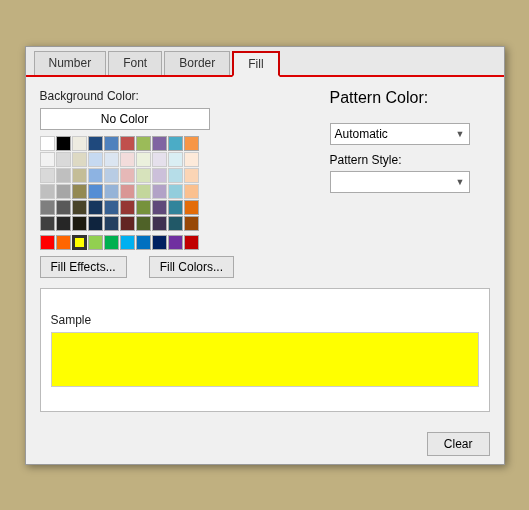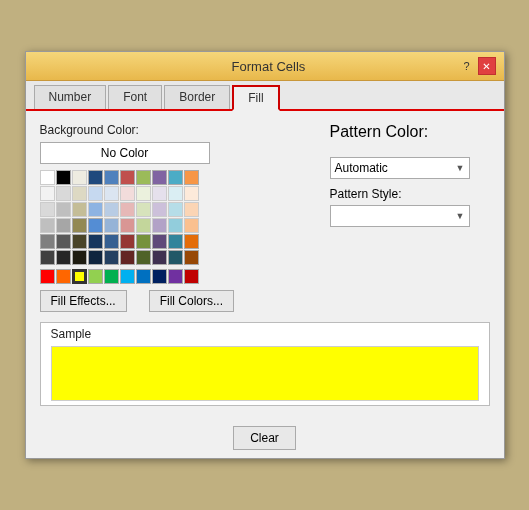--- a/index.html
+++ b/index.html
@@ -166,68 +166,59 @@
       font-size: 9px;
       color: #555;
     }
     .pattern-style-label {
       font-size: 12px;
       margin-bottom: 4px;
     }
     .sample-section {
       margin-top: 10px;
       border: 1px solid #bbb;
-      padding: 4px 10px;
+      padding: 24px 10px;
       background: white;
     }
     .sample-label {
       font-size: 12px;
       color: #222;
       margin-bottom: 5px;
     }
     .sample-box {
       width: 100%;
       height: 55px;
       background: yellow;
       border: 1px solid #ccc;
     }
     .footer {
       display: flex;
       justify-content: flex-end;
       padding: 8px 14px;
       gap: 6px;
       align-items: center;
-      flex-direction: column;
     }
     .btn {
       padding: 4px 16px;
       border: 1px solid #aaa;
       background: #e8e8e8;
       cursor: pointer;
       font-size: 12px;
       min-width: 60px;
     }
     .btn.ok {
       border: 2px solid #cc0000;
       background: #e8e8e8;
     }
   </style>
 </head>
 <body>
 
 <div class="dialog">
 
-  <div class="title-bar">
-    <div style="width:40px"></div>
-    <span class="title-text">Format Cells</span>
-    <div class="title-buttons">
-      <span class="title-help">?</span>
-      <div class="title-btn close">✕</div>
-    </div>
-  </div>
 
   <div class="tabs">
     <div class="tab">Number</div>
     <div class="tab">Font</div>
     <div class="tab">Border</div>
     <div class="tab active">Fill</div>
   </div>
 
   <div class="content">
     <div class="two-col">

